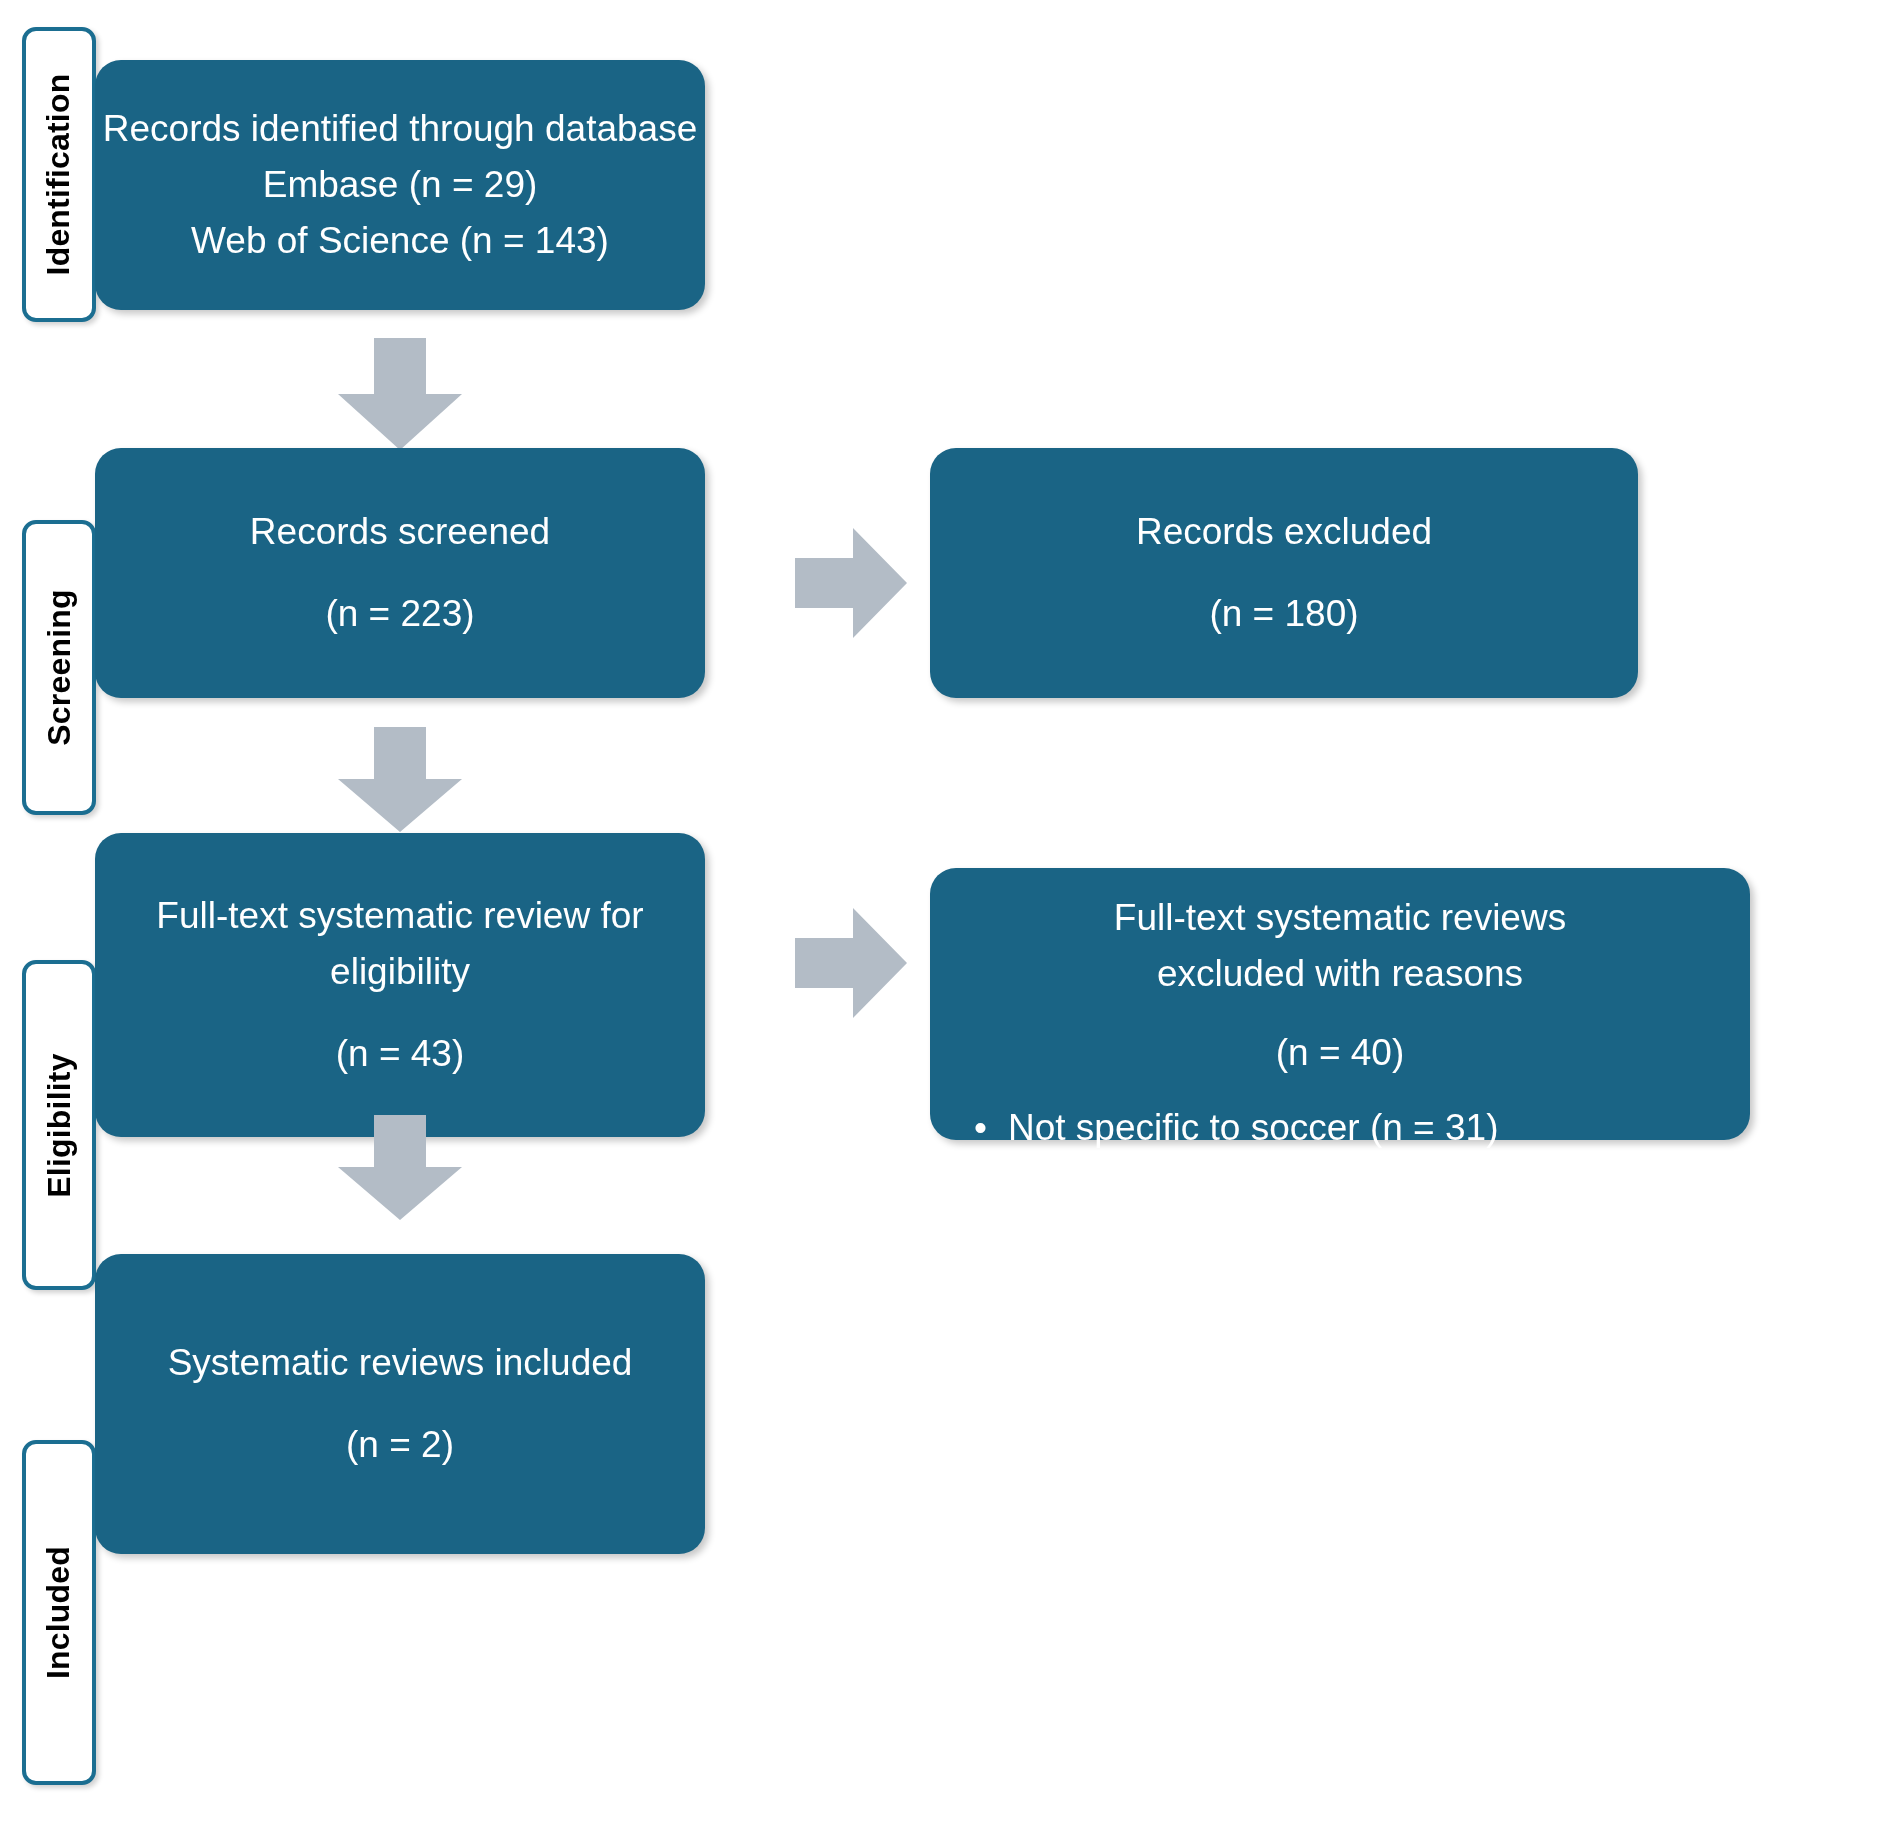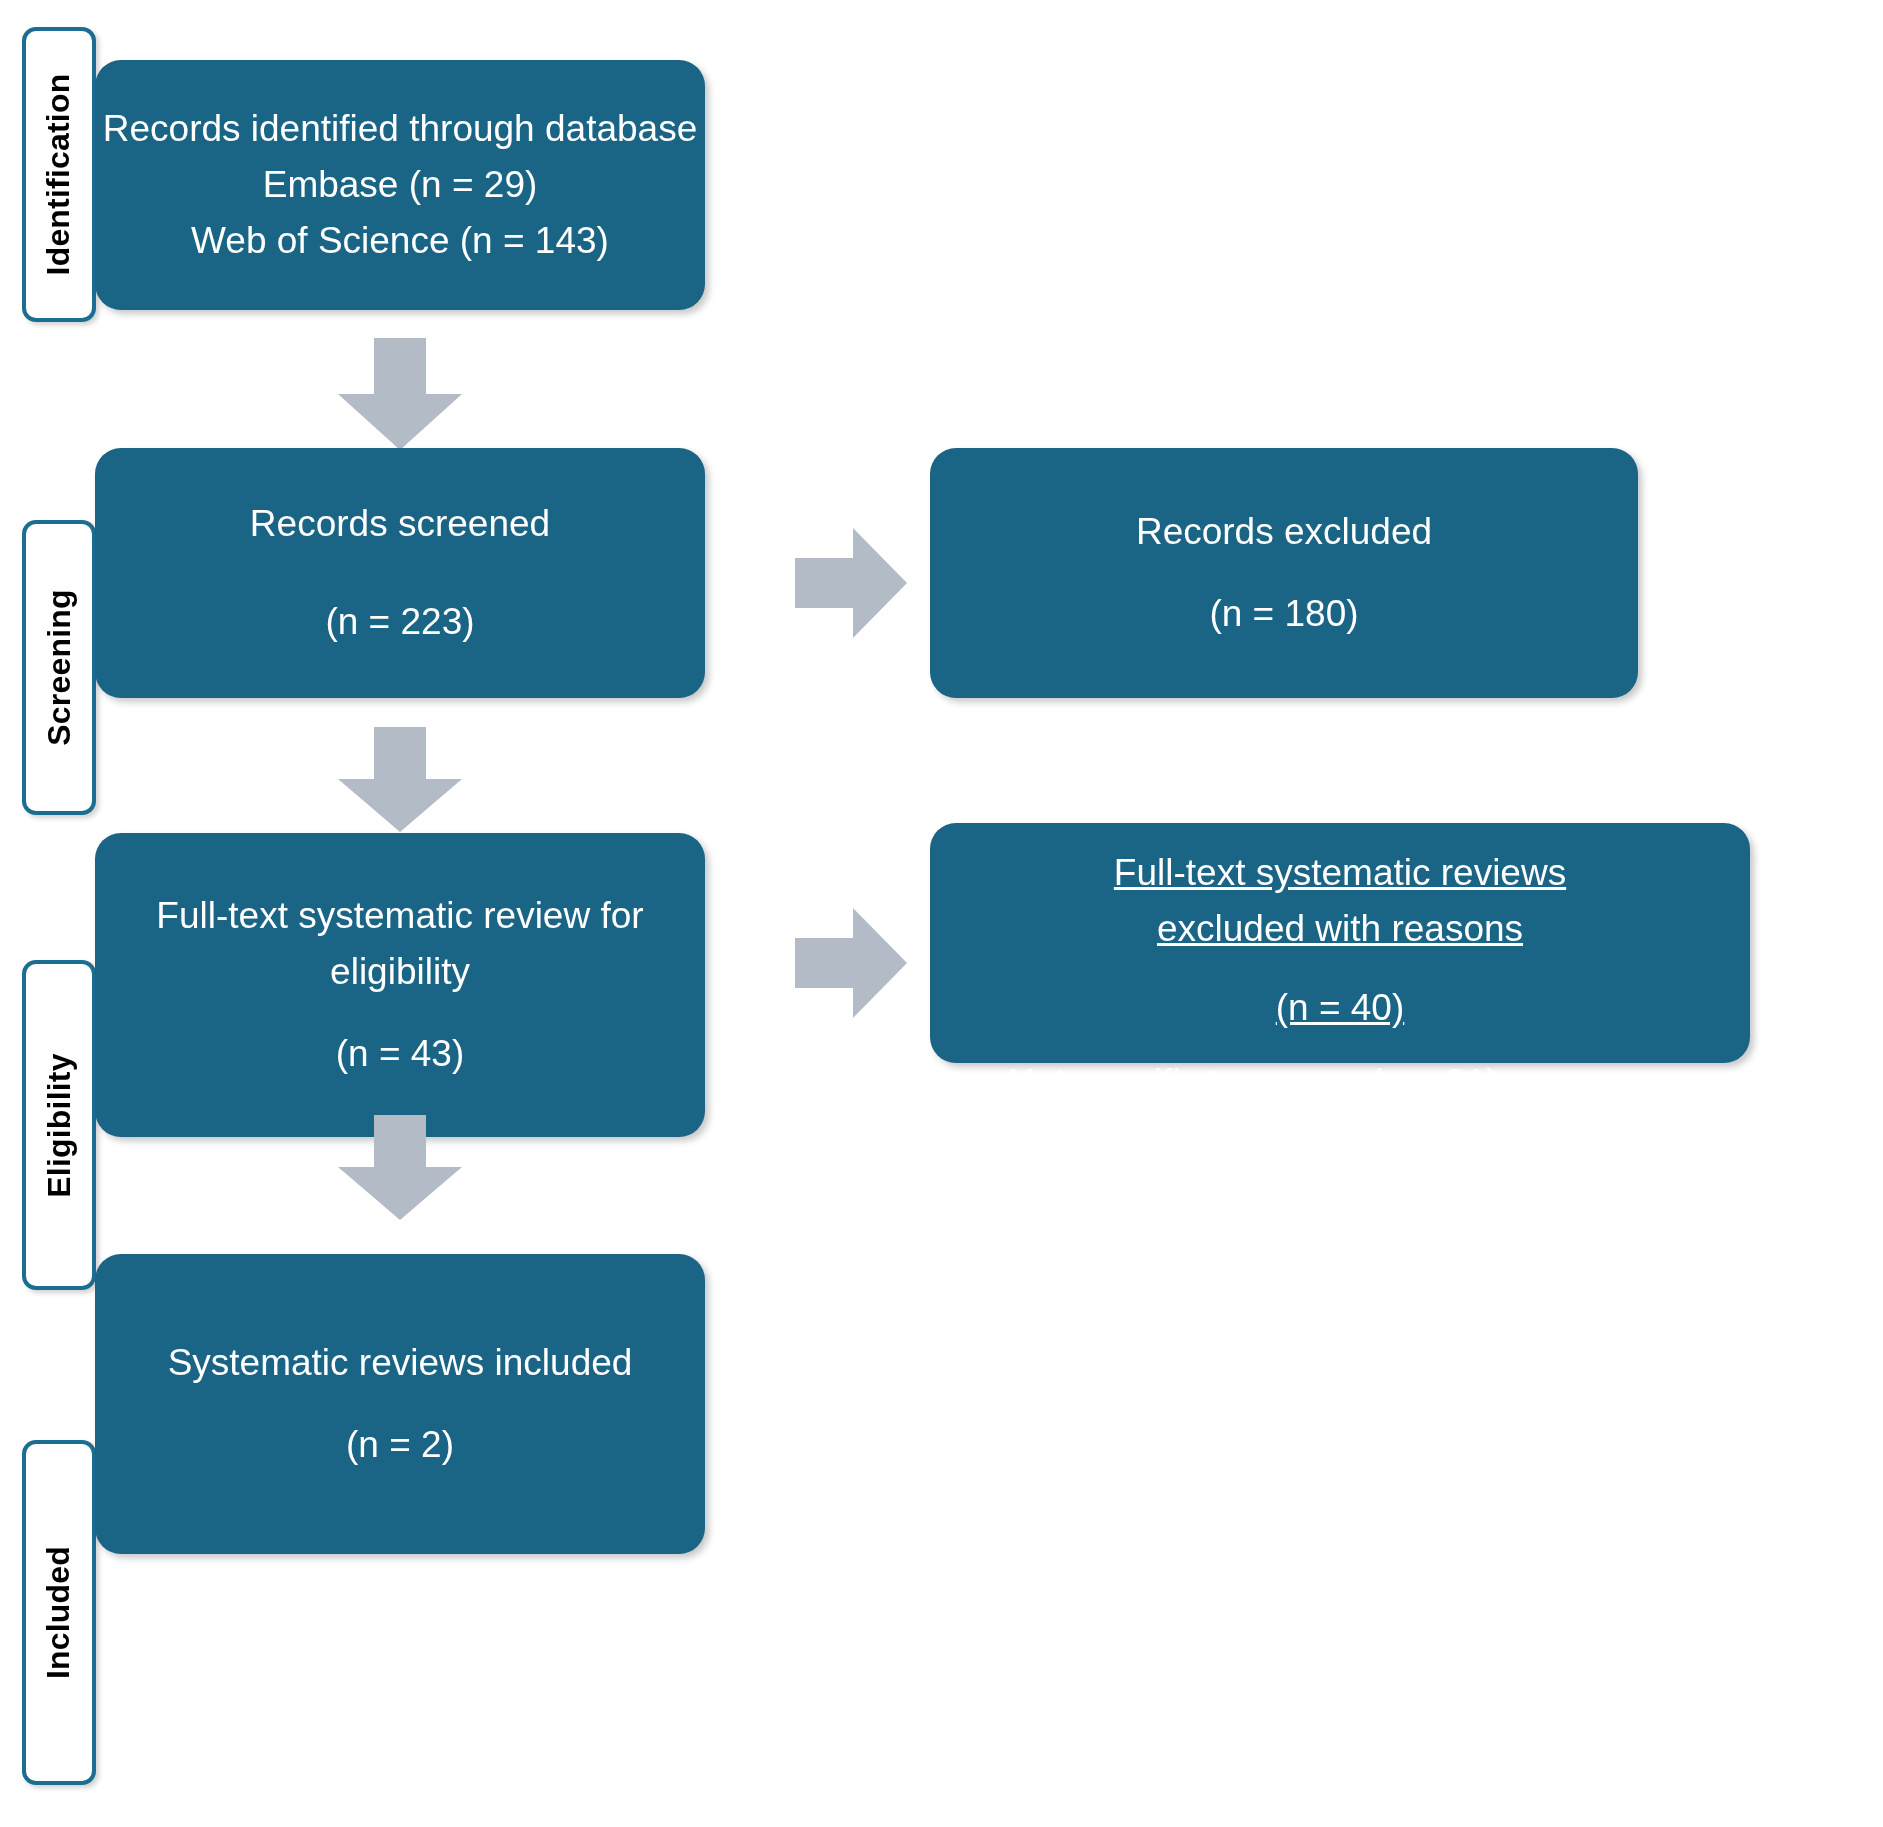--- a/index.html
+++ b/index.html
@@ -129,21 +129,21 @@
     <div class="line">Embase (n = 29)</div>
     <div class="line">Web of Science (n = 143)</div>
   </div>
 
   <div class="arrow" style="left:338px; top:338px; width:124px; height:112px;">
     <svg width="124" height="112" viewBox="0 0 124 112" aria-hidden="true">
       <polygon points="36,0 88,0 88,56 124,56 62,112 0,56 36,56" fill="#b3bcc6"></polygon>
     </svg>
   </div>
 
-  <div class="node" style="left:95px; top:448px; width:610px; height:250px;gap:8px;">
+  <div class="node" style="left:95px; top:448px; width:610px; height:250px;">
     <div class="line">Records screened</div>
     <div class="gap"></div>
     <div class="line">(n = 223)</div>
   </div>
 
   <div class="arrow" style="left:795px; top:528px; width:112px; height:110px;">
     <svg width="112" height="110" viewBox="0 0 112 110" aria-hidden="true">
       <polygon points="0,30 58,30 58,0 112,55 58,110 58,80 0,80" fill="#b3bcc6"></polygon>
     </svg>
   </div>
@@ -166,21 +166,21 @@
     <div class="gap"></div>
     <div class="line">(n = 43)</div>
   </div>
 
   <div class="arrow" style="left:795px; top:908px; width:112px; height:110px;">
     <svg width="112" height="110" viewBox="0 0 112 110" aria-hidden="true">
       <polygon points="0,30 58,30 58,0 112,55 58,110 58,80 0,80" fill="#b3bcc6"></polygon>
     </svg>
   </div>
 
-  <div class="node" style="left:930px; top:823px; width:820px; height:240px; justify-content:flex-start; padding-top:22px;text-decoration:underline;">
+  <div class="node" style="left:930px; top:868px; width:820px; height:272px; justify-content:flex-start; padding-top:22px;">
     <div class="line">Full-text systematic reviews</div>
     <div class="line">excluded with reasons</div>
     <div class="line" style="margin-top:23px;">(n = 40)</div>
     <div class="bullets">
       <div class="bullet-row">
         <span class="bullet-dot">•</span>
         <span class="bullet-text">Not specific to soccer (n = 31)</span>
       </div>
       <div class="bullet-row">
         <span class="bullet-dot">•</span>

